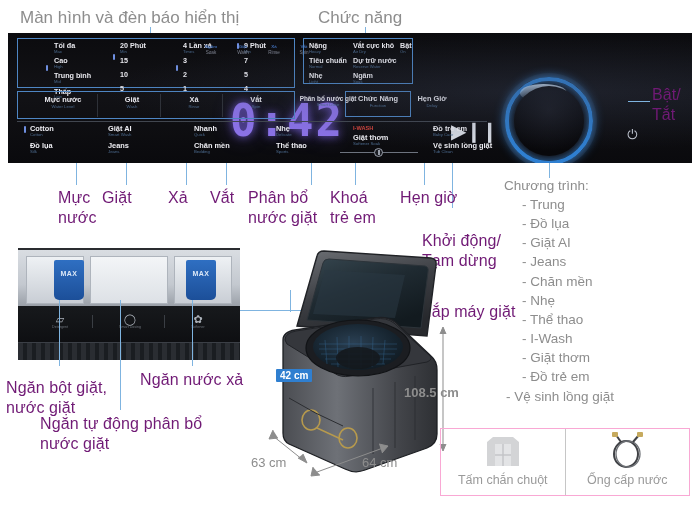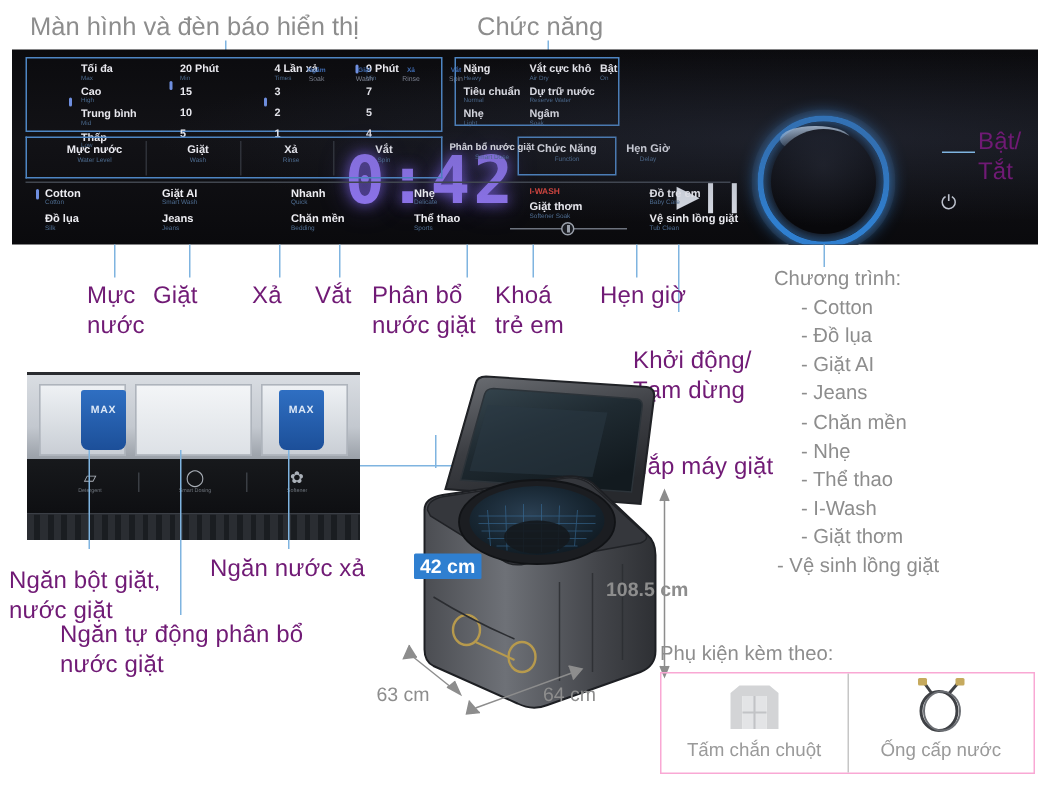--- a/index.html
+++ b/index.html
@@ -154,21 +154,21 @@
     border-top:1px solid #3b3f46;
   }
 
   
   #machine { position:absolute; left:255px; top:248px; width:210px; height:230px; }
 
   
   .dim { position:absolute; font-size:13px; color:#8d8d8d; }
   .dimblue {
     position:absolute; background:#2f7fd0; color:#fff;
-    font-size:13px; font-weight:bold; padding:1px 4px; border-radius:1px;
+    font-size:10px; font-weight:bold; padding:1px 4px; border-radius:1px;
   }
 
   
   #acc { position:absolute; left:440px; top:428px; width:250px; }
   #acc .title{ font-size:13.5px; color:#8d8d8d; margin-bottom:5px; }
   #accbox{ display:flex; border:1px solid #f9a8d4; height:68px; }
   .acccell{ flex:1; position:relative; text-align:center; }
   .acccell + .acccell{ border-left:1px solid #c6c6c6; }
   .acccell .art{ height:44px; display:flex; align-items:center; justify-content:center; }
   .acccell .cap{ font-size:12.5px; color:#9a9a9a; }
@@ -419,32 +419,33 @@
   <div class="callout" style="left:330px; top:188px;">Khoá
 trẻ em</div>
   <div class="callout" style="left:400px; top:188px;">Hẹn giờ</div>
   <div class="callout" style="left:422px; top:231px;">Khởi động/
 Tạm dừng</div>
 
   <div class="leader h" style="left:628px; top:101px; width:22px;"></div>
   <div class="callout" style="left:652px; top:85px;">Bật/
 Tắt</div>
 
-  <div style="position:absolute; left:516px; top:178px; width:180px;">
+  <div style="position:absolute; left:504px; top:178px; width:180px;">
     <div style="font-size:13.5px; color:#8d8d8d; margin-bottom:2px;">Chương trình:</div>
     <div style="text-align:left; padding-left:18px; font-size:13.5px; line-height:1.42; color:#8d8d8d;">
-      <div>- Cotton</div>
+      <div>- Trung</div>
       <div>- Đồ lụa</div>
       <div>- Giặt AI</div>
       <div>- Jeans</div>
       <div>- Chăn mền</div>
       <div>- Nhẹ</div>
       <div>- Thể thao</div>
       <div>- I-Wash</div>
       <div>- Giặt thơm</div>
+      <div>- Đồ trẻ em</div>
       <div style="margin-left:-16px;">- Vệ sinh lồng giặt</div>
     </div>
   </div>
 
   <div id="drawer">
     <div class="drawer-top">
       <div class="comp c1"></div>
       <div class="comp c2"></div>
       <div class="comp c3"></div>
       <div class="maxtab m1">MAX</div>
@@ -566,21 +567,20 @@
       </g>
     </svg>
   </div>
 
   <div class="dimblue" style="left:276px; top:369px;">42 cm</div>
   <div class="dim" style="left:404px; top:385px;font-weight:bold;">108.5 cm</div>
   <div class="dim" style="left:251px; top:455px;">63 cm</div>
   <div class="dim" style="left:362px; top:455px;">64 cm</div>
 
   <div id="acc">
-    <div class="title">Phụ kiện kèm theo:</div>
     <div id="accbox">
       <div class="acccell">
         <div class="art">
           <svg width="44" height="38" viewBox="0 0 44 38">
             <path d="M6 10 L12 5 L32 5 L38 10 L38 34 L30 34 L30 12 L14 12 L14 34 L6 34 Z" fill="#d3d4d6"></path>
             <rect x="14" y="12" width="16" height="22" fill="#e3e4e6"></rect>
             <line x1="22" y1="12" x2="22" y2="34" stroke="#c2c3c6" stroke-width="1.4"></line>
             <line x1="14" y1="23" x2="30" y2="23" stroke="#c2c3c6" stroke-width="1.4"></line>
           </svg>
         </div>

